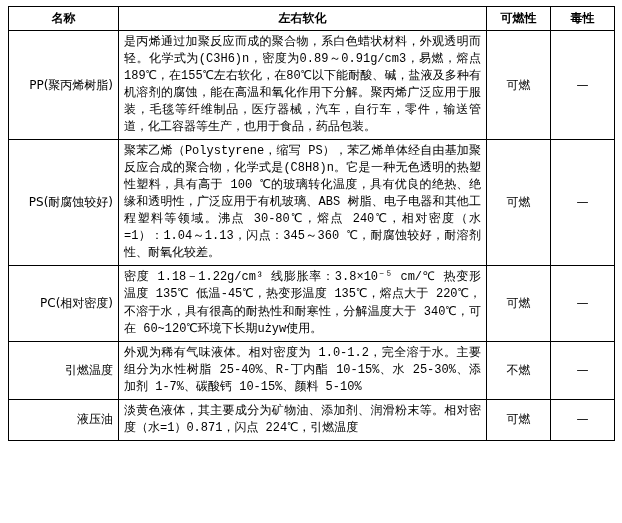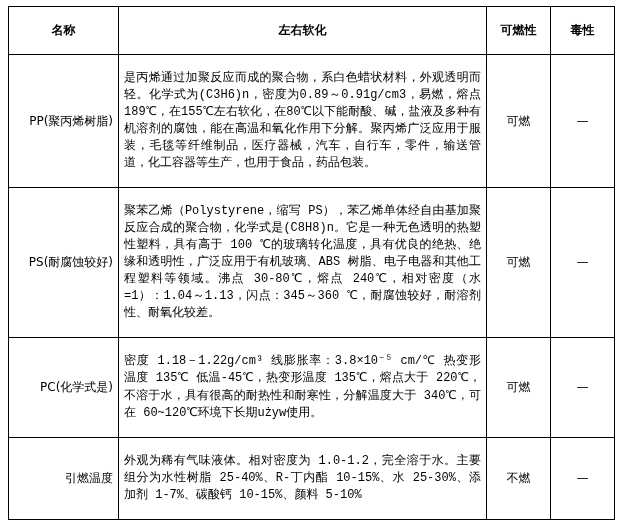--- a/index.html
+++ b/index.html
@@ -22,21 +22,21 @@
   }
   table.spec {
     border-collapse: collapse;
     table-layout: fixed;
     width: 606px;
     border: 1.5px solid #000;
   }
   table.spec td, table.spec th {
     border: 1px solid #000;
     vertical-align: middle;
-    padding: 15px 5px;
+    padding: 3px 5px;
     font-size: 12px;
     line-height: 1.42;
   }
   thead th {
     text-align: center;
     font-weight: bold;
     font-size: 13.5px;
     padding: 6px 4px;
     line-height: 1.25;
   }
@@ -91,26 +91,32 @@
         <td class="center">可燃</td>
         <td class="center dash">—</td>
       </tr>
       <tr>
         <td class="name">PS(耐腐蚀较好)</td>
         <td class="prop">聚苯乙烯（Polystyrene，缩写 PS），苯乙烯单体经自由基加聚反应合成的聚合物，化学式是(C8H8)n。它是一种无色透明的热塑性塑料，具有高于 100 ℃的玻璃转化温度，具有优良的绝热、绝缘和透明性，广泛应用于有机玻璃、ABS 树脂、电子电器和其他工程塑料等领域。沸点 30-80℃，熔点 240℃，相对密度（水=1）：1.04～1.13，闪点：345～360 ℃，耐腐蚀较好，耐溶剂性、耐氧化较差。</td>
         <td class="center">可燃</td>
         <td class="center dash">—</td>
       </tr>
       <tr>
-        <td class="name">PC(化学式是)</td>
+        <td class="name">PC(相对密度)</td>
         <td class="prop">密度 1.18－1.22g/cm³ 线膨胀率：3.8×10⁻⁵ cm/℃ 热变形温度 135℃ 低温-45℃，热变形温度 135℃，熔点大于 220℃，不溶于水，具有很高的耐热性和耐寒性，分解温度大于 340℃，可在 60~120℃环境下长期używ使用。</td>
         <td class="center">可燃</td>
         <td class="center dash">—</td>
       </tr>
       <tr>
         <td class="name">引燃温度</td>
         <td class="prop">外观为稀有气味液体。相对密度为 1.0-1.2，完全溶于水。主要组分为水性树脂 25-40%、R-丁内酯 10-15%、水 25-30%、添加剂 1-7%、碳酸钙 10-15%、颜料 5-10%</td>
         <td class="center">不燃</td>
         <td class="center dash">—</td>
       </tr>
+      <tr>
+        <td class="name">液压油</td>
+        <td class="prop">淡黄色液体，其主要成分为矿物油、添加剂、润滑粉末等。相对密度（水=1）0.871，闪点 224℃，引燃温度</td>
+        <td class="center">可燃</td>
+        <td class="center dash">—</td>
+      </tr>
     </tbody>
   </table>
 </div>
 
 </body></html>

